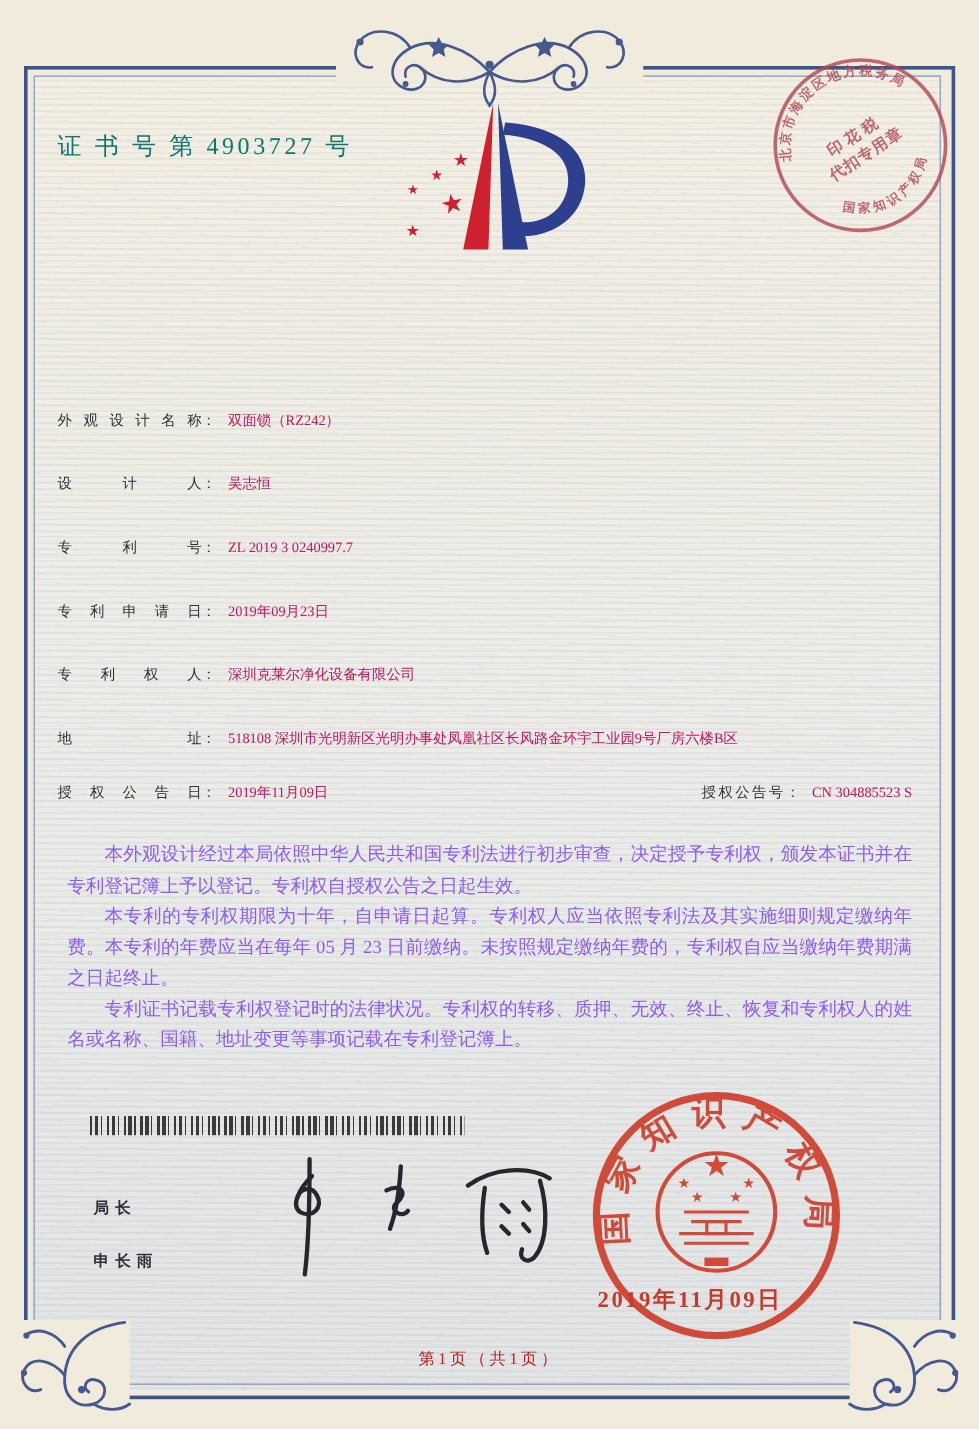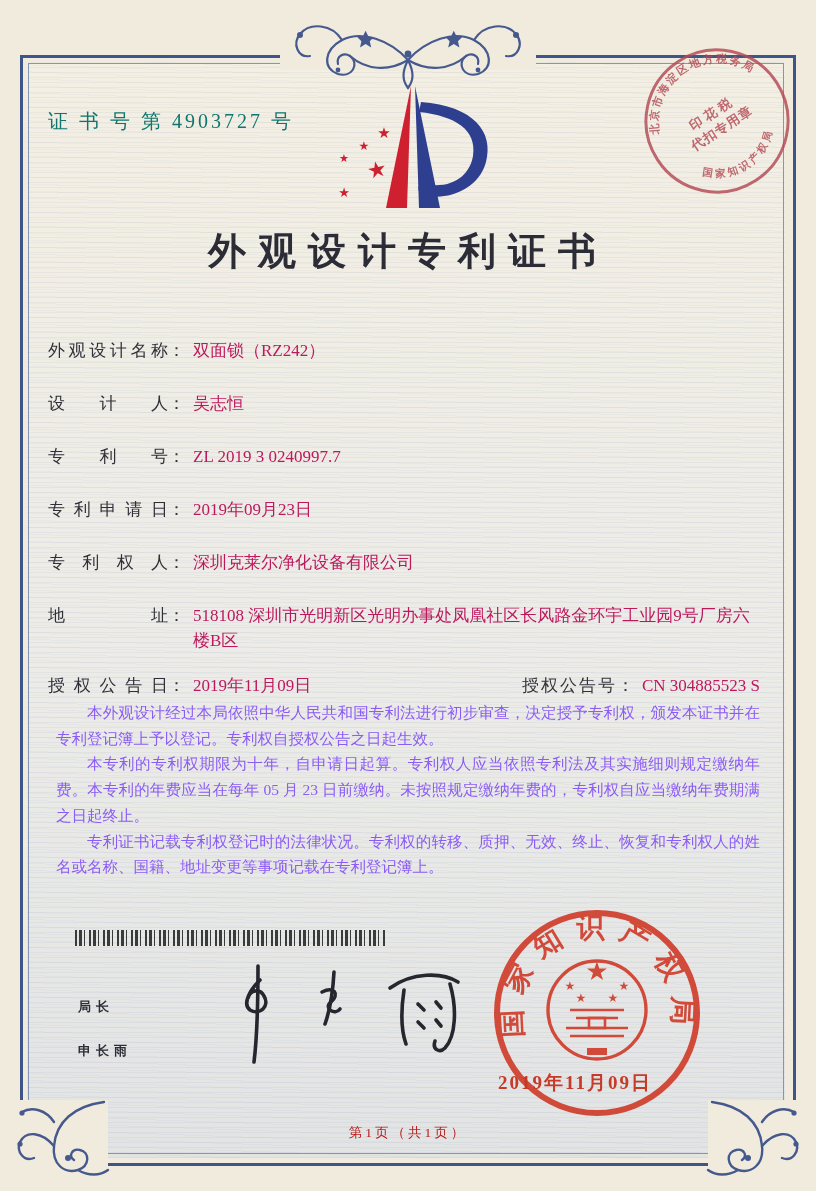--- a/index.html
+++ b/index.html
@@ -10,21 +10,21 @@
           linear-gradient(180deg, rgba(214,196,158,.12), rgba(165,178,206,.14) 55%, rgba(150,165,198,.22)),
           repeating-linear-gradient(0deg, rgba(110,135,180,.09) 0 1px, rgba(0,0,0,0) 1px 5px),
           repeating-linear-gradient(2deg, rgba(110,135,180,.06) 0 1px, rgba(0,0,0,0) 1px 7px),
           #f8f5ec;}
   .frame-outer{position:absolute;left:20px;top:55px;width:770px;height:1105px;border:3px solid #3d5588;}
   .frame-inner{position:absolute;left:28px;top:63px;width:754px;height:1089px;border:1px solid #8496b8;}
   .abs{position:absolute;}
   .cert-no{left:48px;top:88px;font-size:20px;letter-spacing:3px;color:#0f766e;margin-top:20px;}
   .title{left:0;top:226px;width:816px;text-align:center;font-size:38px;font-weight:bold;
          letter-spacing:12px;color:#2c2c36;}
-  .fields{left:48px;top:338px;width:724px;font-size:17px;}
+  .fields{left:48px;top:338px;width:724px;font-size:12px;}
   .frow{display:flex;align-items:flex-start;margin-bottom:28px;line-height:25px;}
   .flabel{width:120px;flex:0 0 120px;text-align:justify;text-align-last:justify;color:#2f2f38;}
   .fcolon{flex:0 0 14px;}
   .fvalue{margin-left:8px;color:#be185d;}
   .grant-row{display:flex;justify-content:space-between;width:712px;}
   .grant-pair{display:flex;line-height:25px;}
   .paras{left:56px;top:700px;width:704px;font-size:15.5px;line-height:1.66;text-align:justify;color:#8b5cf6;}
   .paras p{margin:0;text-indent:2em;}
   .barcode{left:75px;top:930px;width:312px;height:16px;opacity:.85;
        background:repeating-linear-gradient(90deg,#1d1d1d 0 2px,transparent 2px 4px,#1d1d1d 4px 7px,
@@ -119,21 +119,20 @@
     <path d="M99,20 C152,24 172,50 164,80 C156,110 120,120 100,112 C95,110 95,101 101,102 C132,108 148,92 151,74 C155,48 134,34 97,30 Z" fill="#2d3f8e"></path>
     <g fill="#cf2030">
       <text x="62" y="56" font-size="15" text-anchor="middle">★</text>
       <text x="42" y="68" font-size="12" text-anchor="middle">★</text>
       <text x="22" y="80" font-size="11" text-anchor="middle">★</text>
       <text x="55" y="95" font-size="22" text-anchor="middle" transform="rotate(-12 55 88)">★</text>
       <text x="22" y="115" font-size="13" text-anchor="middle">★</text>
     </g>
   </svg>
 
-  <div class="abs title">外观设计专利证书</div>
 
   <div class="abs fields">
     <div class="frow">
       <span class="flabel">外观设计名称</span>
         <span class="fcolon">：</span>
       <span class="fvalue">双面锁（RZ242）</span>
     </div>
     <div class="frow">
       <span class="flabel">设计人</span>
         <span class="fcolon">：</span>

